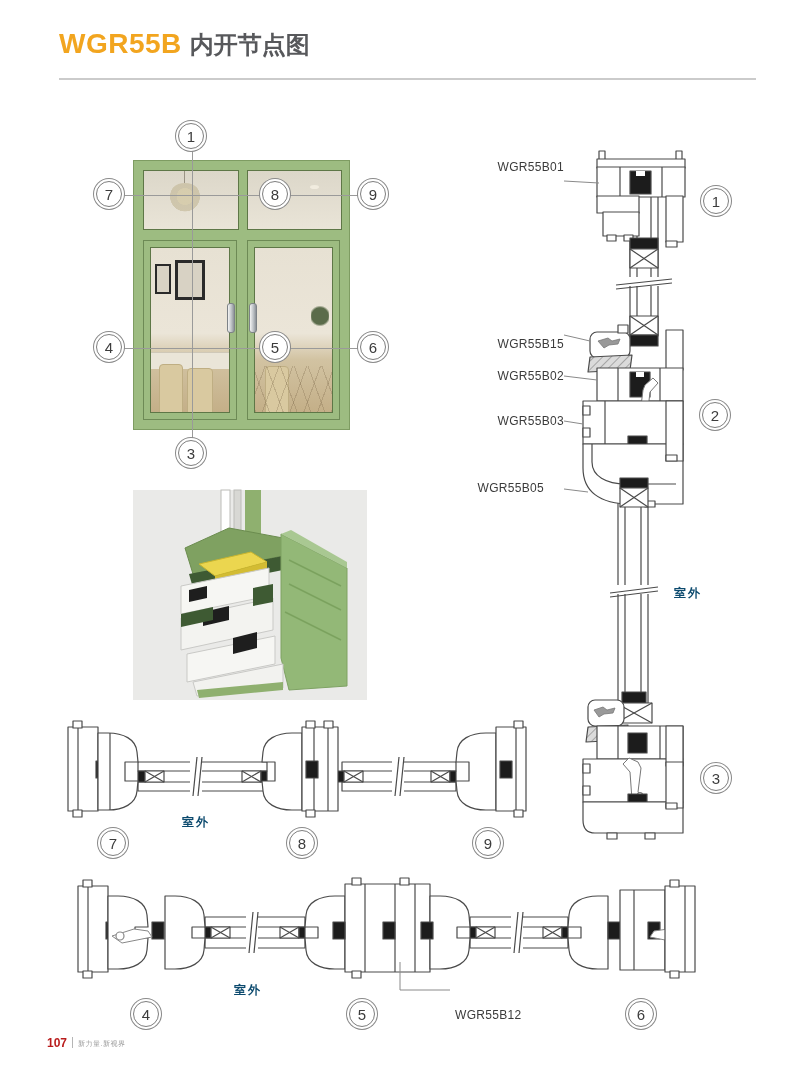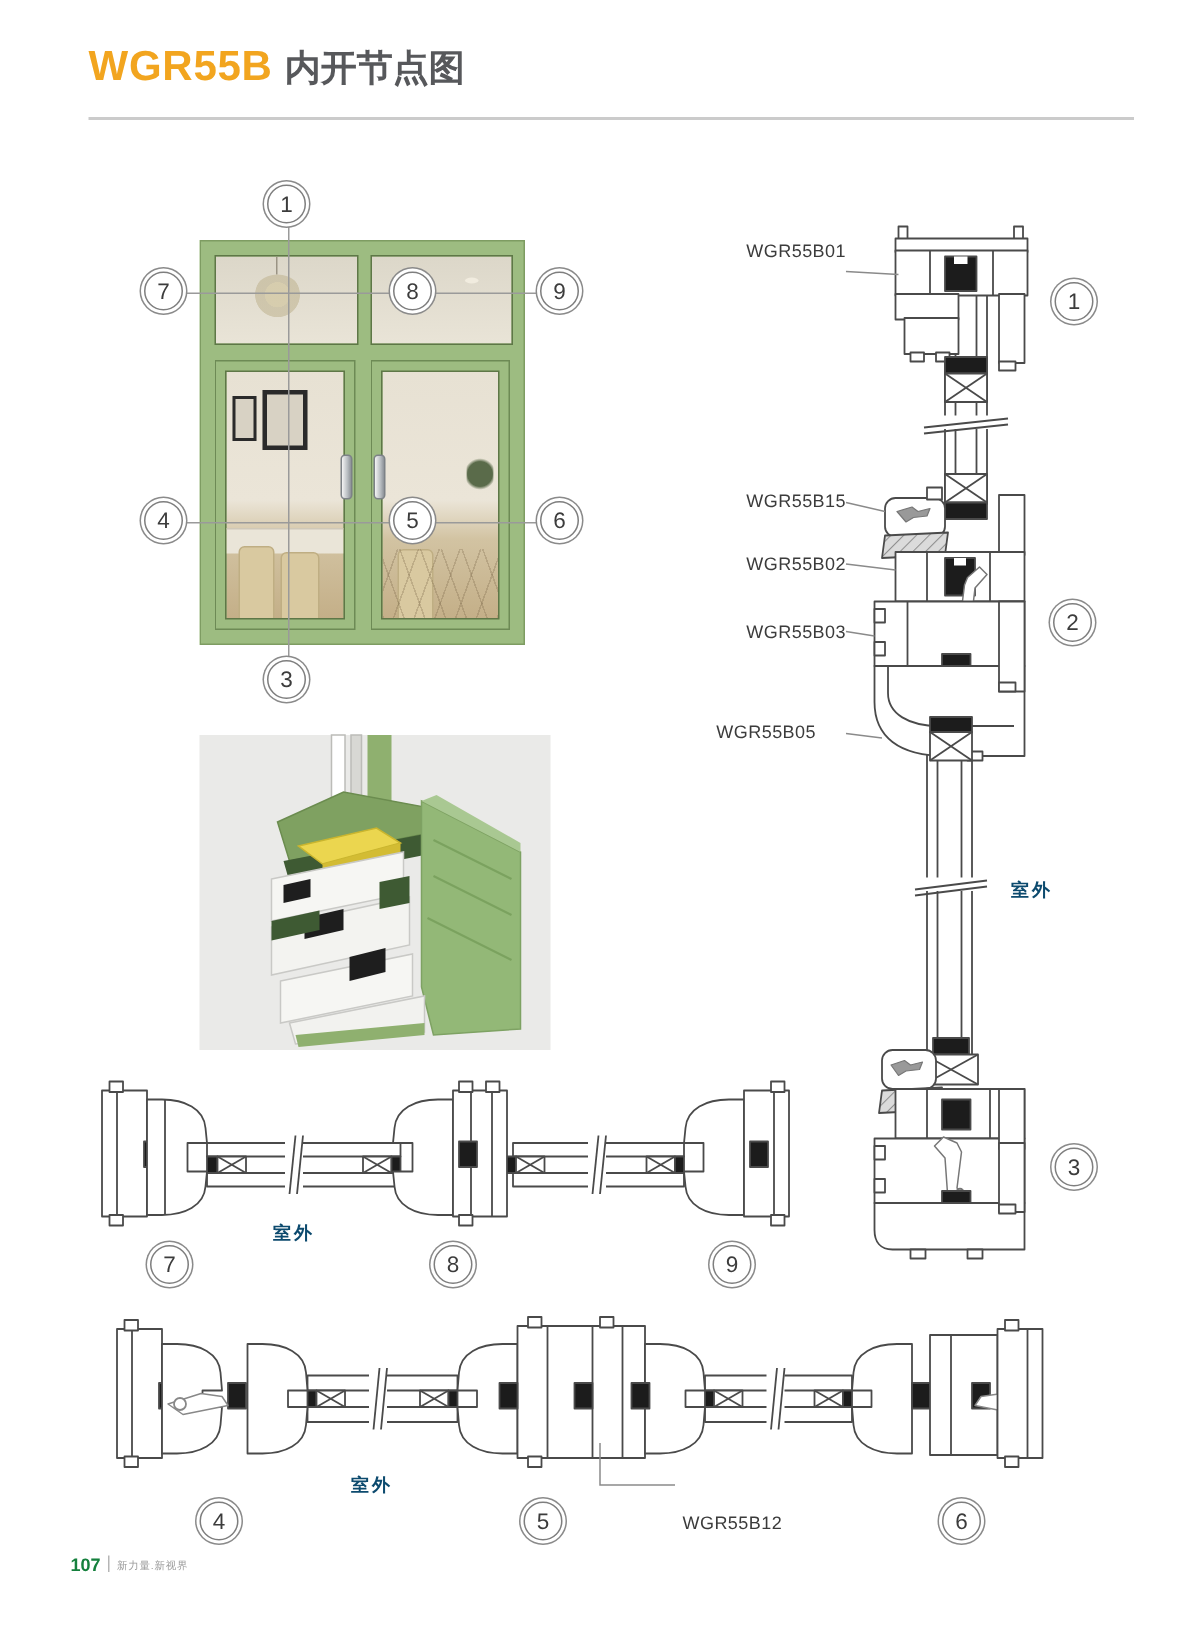--- a/index.html
+++ b/index.html
@@ -35,21 +35,21 @@
   .plant{background:radial-gradient(circle,#5A6B4A 0 55%,rgba(90,107,74,0) 70%);}
   .tiles{background:
      repeating-linear-gradient(70deg,rgba(120,100,70,.28) 0 1px,transparent 1px 13px),
      repeating-linear-gradient(-70deg,rgba(120,100,70,.28) 0 1px,transparent 1px 13px);}
   
   .part-label{position:absolute;font-size:12px;color:#3b3b3b;letter-spacing:0.3px;z-index:25;}
   .part-label.r{width:84px;text-align:right;}
   .cnlabel{position:absolute;font-size:12px;font-weight:bold;color:#0c4a6e;letter-spacing:2px;z-index:25;}
   
   .footer{position:absolute;left:47px;top:1036px;display:flex;align-items:flex-start;z-index:25;}
-  .pageno{font-size:12px;font-weight:bold;color:#15803d;}
+  .pageno{font-size:12px;font-weight:bold;color:#b91c1c;}
   .fdiv{width:1px;height:11px;background:#b5b5b5;margin:1px 5px 0 5px;}
   .tagline{font-size:7px;color:#9a9a9a;margin-top:3px;letter-spacing:0.5px;}
   svg{position:absolute;overflow:visible;}
 </style>
 </head>
 <body>
 
 <div id="page">
 
   <div class="title-row">
@@ -247,21 +247,21 @@
     <g stroke="#8a8a8a" stroke-width="1" fill="none">
       <line x1="564" y1="181" x2="599" y2="183"></line>
       <line x1="564" y1="335" x2="590" y2="341"></line>
       <line x1="564" y1="376" x2="597" y2="380"></line>
       <line x1="564" y1="421" x2="583" y2="424"></line>
       <line x1="564" y1="489" x2="588" y2="492"></line>
     </g>
   </svg>
 
   <div class="part-label r" style="left:480px;top:160px;">WGR55B01</div>
-  <div class="part-label r" style="left:480px;top:327px;">WGR55B15</div>
+  <div class="part-label r" style="left:480px;top:337px;">WGR55B15</div>
   <div class="part-label r" style="left:480px;top:369px;">WGR55B02</div>
   <div class="part-label r" style="left:480px;top:414px;">WGR55B03</div>
   <div class="part-label r" style="left:460px;top:481px;">WGR55B05</div>
   <div class="cnlabel" style="left:674px;top:585px;">室外</div>
 
   <div class="co" style="left:718px;top:203px;">
       <span>1</span>
     </div>
   <div class="co" style="left:717px;top:417px;">
       <span>2</span>

